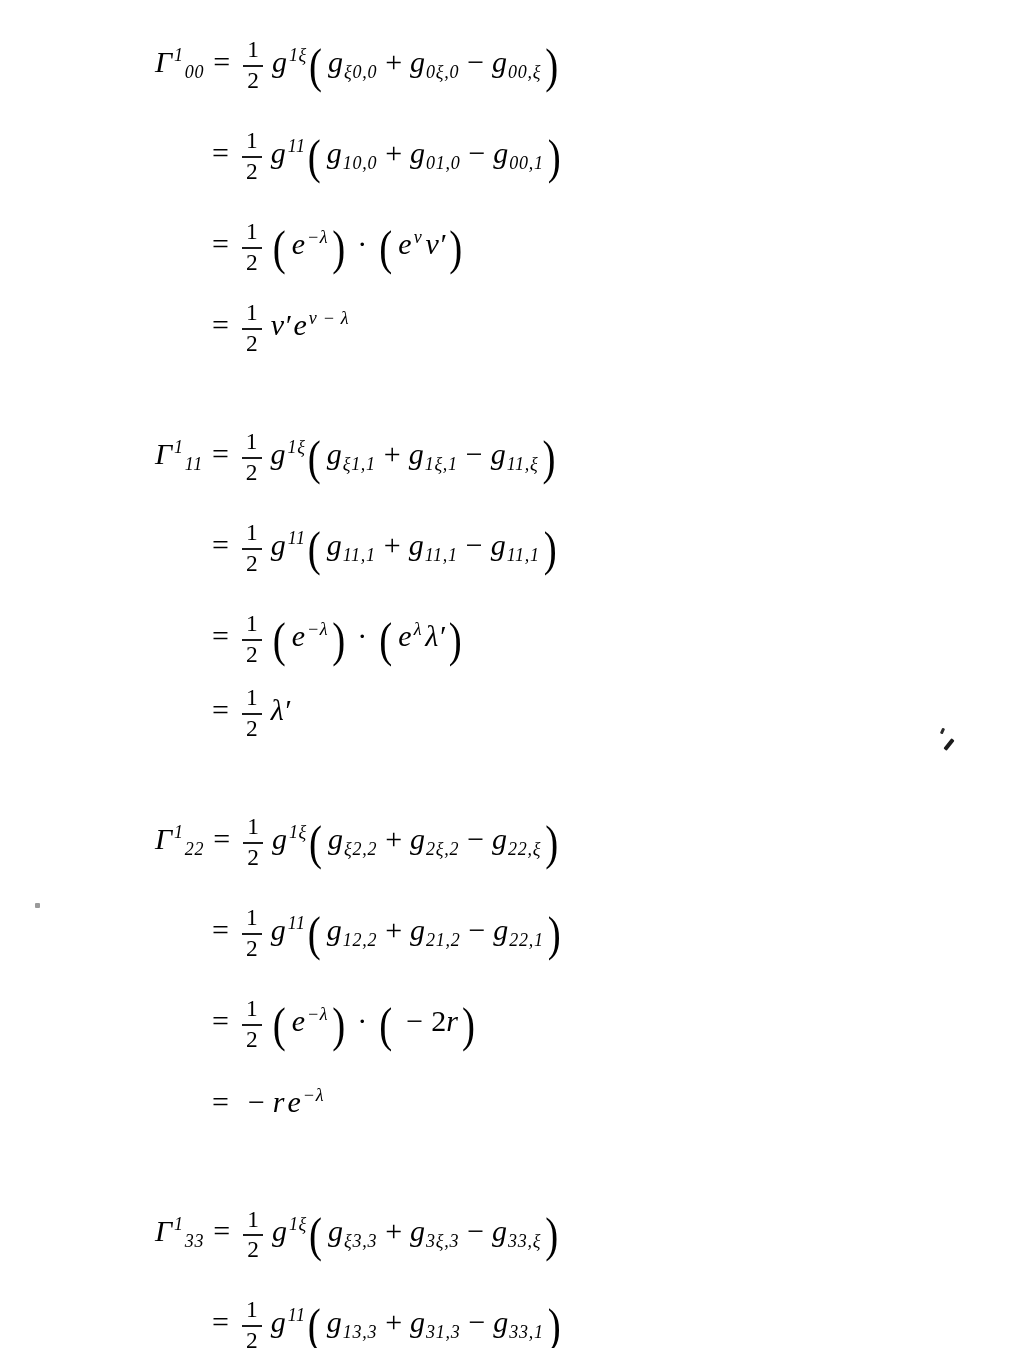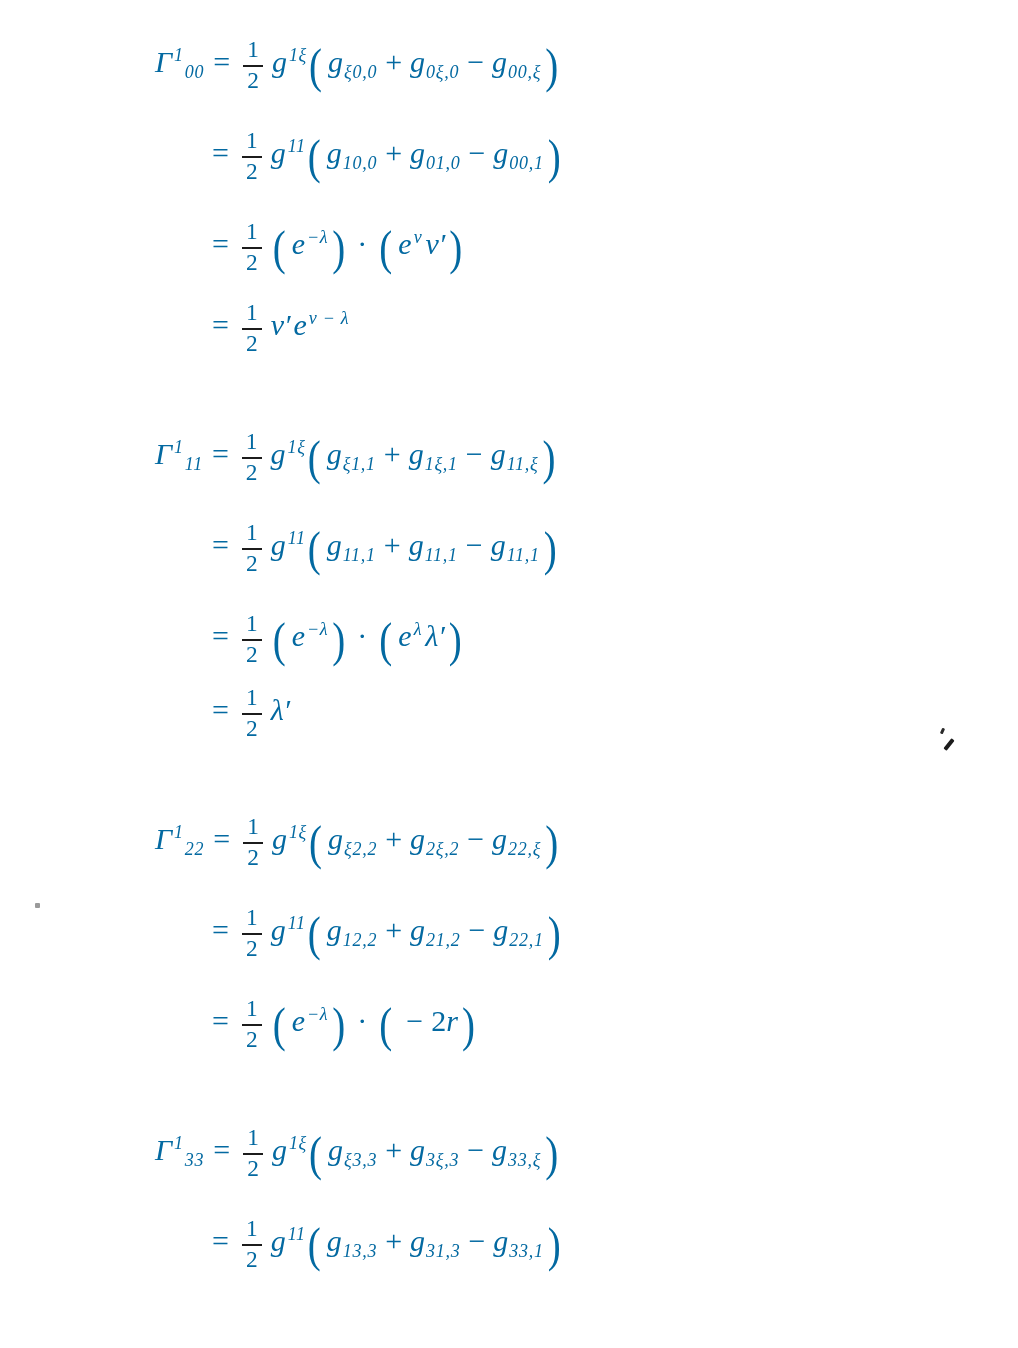--- a/index.html
+++ b/index.html
@@ -1,21 +1,21 @@
 <!DOCTYPE html>
 <html><head>
 <meta charset="utf-8">
 <style>
   html,body{margin:0;padding:0;background:#e8e8e8;}
   .page{
     position:relative;
     width:1018px;height:1348px;
     margin:0 auto;
     background:#ffffff;
-    color:#0369a1;
+    color:#000000;
     font-family:"Liberation Serif","DejaVu Serif",serif;
     overflow:hidden;
   }
   #eq-root{padding-top:18px;padding-left:155px;}
   .eq-block{margin-bottom:48px;}
   .tline{font-size:30px;line-height:74px;white-space:nowrap;}
   .tline.cont{padding-left:57px;}
   .tline.cont .rel:first-child{margin-left:0;}
 
   .base.it{font-style:italic;}
@@ -56,20 +56,21 @@
       <div class="eq-block">
         <div class="tline"><span class="tok sym"><i class="base it">Γ</i><span class="sup">1</span><span class="sub">11</span></span><span class="tok rel">=</span><span class="tok frac"><span class="fnum">1</span><span class="fden">2</span></span><span class="tok sym"><i class="base it">g</i><span class="sup">1ξ</span></span><span class="tok big open">(</span><span class="tok sym"><i class="base it">g</i><span class="sub">ξ1,1</span></span><span class="tok op">+</span><span class="tok sym"><i class="base it">g</i><span class="sub">1ξ,1</span></span><span class="tok op">−</span><span class="tok sym"><i class="base it">g</i><span class="sub">11,ξ</span></span><span class="tok big close">)</span></div>
         <div class="tline cont"><span class="tok rel">=</span><span class="tok frac"><span class="fnum">1</span><span class="fden">2</span></span><span class="tok sym"><i class="base it">g</i><span class="sup">11</span></span><span class="tok big open">(</span><span class="tok sym"><i class="base it">g</i><span class="sub">11,1</span></span><span class="tok op">+</span><span class="tok sym"><i class="base it">g</i><span class="sub">11,1</span></span><span class="tok op">−</span><span class="tok sym"><i class="base it">g</i><span class="sub">11,1</span></span><span class="tok big close">)</span></div>
         <div class="tline cont"><span class="tok rel">=</span><span class="tok frac"><span class="fnum">1</span><span class="fden">2</span></span><span class="tok big open">(</span><span class="tok sym"><i class="base it">e</i><span class="sup">−λ</span></span><span class="tok big close">)</span><span class="tok mid">·</span><span class="tok big open">(</span><span class="tok sym"><i class="base it">e</i><span class="sup">λ</span></span><span class="tok sym"><i class="base it">λ′</i></span><span class="tok big close">)</span></div>
         <div class="tline cont"><span class="tok rel">=</span><span class="tok frac"><span class="fnum">1</span><span class="fden">2</span></span><span class="tok sym"><i class="base it">λ′</i></span></div>
       </div>
       <div class="eq-block">
         <div class="tline"><span class="tok sym"><i class="base it">Γ</i><span class="sup">1</span><span class="sub">22</span></span><span class="tok rel">=</span><span class="tok frac"><span class="fnum">1</span><span class="fden">2</span></span><span class="tok sym"><i class="base it">g</i><span class="sup">1ξ</span></span><span class="tok big open">(</span><span class="tok sym"><i class="base it">g</i><span class="sub">ξ2,2</span></span><span class="tok op">+</span><span class="tok sym"><i class="base it">g</i><span class="sub">2ξ,2</span></span><span class="tok op">−</span><span class="tok sym"><i class="base it">g</i><span class="sub">22,ξ</span></span><span class="tok big close">)</span></div>
         <div class="tline cont"><span class="tok rel">=</span><span class="tok frac"><span class="fnum">1</span><span class="fden">2</span></span><span class="tok sym"><i class="base it">g</i><span class="sup">11</span></span><span class="tok big open">(</span><span class="tok sym"><i class="base it">g</i><span class="sub">12,2</span></span><span class="tok op">+</span><span class="tok sym"><i class="base it">g</i><span class="sub">21,2</span></span><span class="tok op">−</span><span class="tok sym"><i class="base it">g</i><span class="sub">22,1</span></span><span class="tok big close">)</span></div>
         <div class="tline cont"><span class="tok rel">=</span><span class="tok frac"><span class="fnum">1</span><span class="fden">2</span></span><span class="tok big open">(</span><span class="tok sym"><i class="base it">e</i><span class="sup">−λ</span></span><span class="tok big close">)</span><span class="tok mid">·</span><span class="tok big open">(</span><span class="tok op">−</span><span class="tok num">2</span><span class="tok sym"><i class="base it">r</i></span><span class="tok big close">)</span></div>
+        <div class="tline cont"><span class="tok rel">=</span><span class="tok op">−</span><span class="tok sym"><i class="base it">r</i></span><span class="tok sym"><i class="base it">e</i><span class="sup">−λ</span></span></div>
       </div>
       <div class="eq-block">
         <div class="tline"><span class="tok sym"><i class="base it">Γ</i><span class="sup">1</span><span class="sub">33</span></span><span class="tok rel">=</span><span class="tok frac"><span class="fnum">1</span><span class="fden">2</span></span><span class="tok sym"><i class="base it">g</i><span class="sup">1ξ</span></span><span class="tok big open">(</span><span class="tok sym"><i class="base it">g</i><span class="sub">ξ3,3</span></span><span class="tok op">+</span><span class="tok sym"><i class="base it">g</i><span class="sub">3ξ,3</span></span><span class="tok op">−</span><span class="tok sym"><i class="base it">g</i><span class="sub">33,ξ</span></span><span class="tok big close">)</span></div>
         <div class="tline cont"><span class="tok rel">=</span><span class="tok frac"><span class="fnum">1</span><span class="fden">2</span></span><span class="tok sym"><i class="base it">g</i><span class="sup">11</span></span><span class="tok big open">(</span><span class="tok sym"><i class="base it">g</i><span class="sub">13,3</span></span><span class="tok op">+</span><span class="tok sym"><i class="base it">g</i><span class="sub">31,3</span></span><span class="tok op">−</span><span class="tok sym"><i class="base it">g</i><span class="sub">33,1</span></span><span class="tok big close">)</span></div>
       </div>
     </div>
   <div id="artifact-layer">
       <div class="speck" style="left: 941px; top: 728px; width: 3px; height: 6px; background: rgb(42, 42, 42); transform: rotate(25deg);"></div>
       <div class="speck" style="left: 947px; top: 738px; width: 4px; height: 13px; background: rgb(28, 28, 28); transform: rotate(38deg);"></div>
       <div class="speck" style="left: 35px; top: 903px; width: 5px; height: 5px; background: rgb(154, 154, 154); transform: rotate(0deg);"></div>

